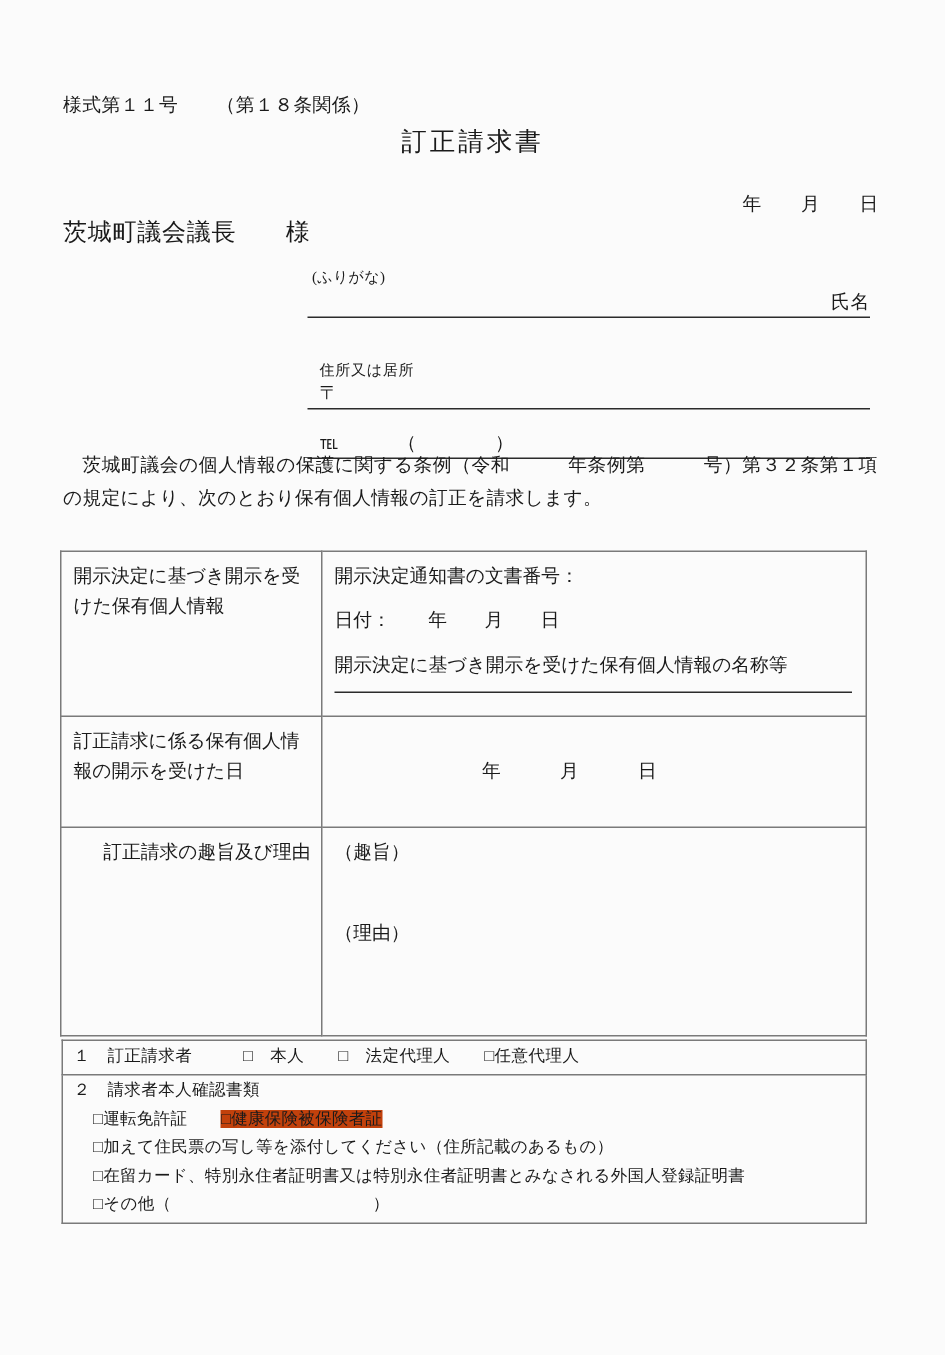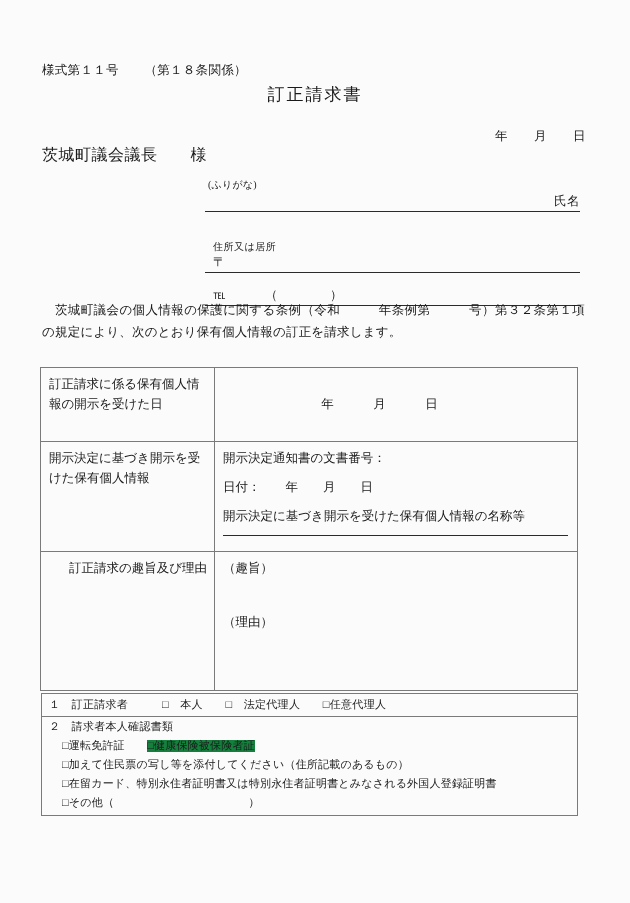--- a/index.html
+++ b/index.html
@@ -156,30 +156,30 @@
     table-layout: fixed;
     font-size: 11px;
   }
   .bottom-table td {
     border: 1px solid #7a7a7a;
     padding: 2px 6px 3px 7px;
     line-height: 1.55;
     vertical-align: top;
   }
   .bt-row1 { white-space: pre; letter-spacing: 0.3px; }
-  .bt-row2 { padding-top: 3px; padding-bottom: 4px; font-family: Liberation Mono, monospace; }
+  .bt-row2 { padding-top: 3px; padding-bottom: 4px; }
   .bt-row2 .head { white-space: pre; letter-spacing: 0.3px; }
   .bt-row2 .opt {
     padding-left: 13px;
     white-space: pre;
     letter-spacing: 0.2px;
     margin-top: 2px;
   }
   .hl {
-    background: #15803d;
+    background: #c2410c;
   }
   .bt-row3 {
     white-space: pre;
     letter-spacing: 0.2px;
     padding-top: 3px;
     padding-bottom: 3px;
   }
 </style>
 </head>
 <body>
@@ -204,35 +204,35 @@
 
   <div class="para">　茨城町議会の個人情報の保護に関する条例（令和　　　年条例第　　　号）第３２条第１項の規定により、次のとおり保有個人情報の訂正を請求します。</div>
 
   <table class="main-table">
     <colgroup>
       <col class="col-label">
       <col>
     </colgroup>
     <tbody>
       <tr>
-        <td class="r1-label">訂正請求に係る保有個人情報の開示を受けた日</td>
-        <td class="r1-value">
-          <span class="indent">年　　　月　　　日</span>
-        </td>
-      </tr>
-      <tr>
         <td class="r2-label">開示決定に基づき開示を受けた保有個人情報</td>
         <td class="r2-value">
           <div>開示決定通知書の文書番号：</div>
           <div>日付：　　年　　月　　日</div>
           <div class="last">開示決定に基づき開示を受けた保有個人情報の名称等</div>
           <div class="underline-full"></div>
         </td>
       </tr>
       <tr>
+        <td class="r1-label">訂正請求に係る保有個人情報の開示を受けた日</td>
+        <td class="r1-value">
+          <span class="indent">年　　　月　　　日</span>
+        </td>
+      </tr>
+      <tr>
         <td class="r3-label">訂正請求の趣旨及び理由</td>
         <td class="r3-value">
           <div class="shushi">（趣旨）</div>
           <div>（理由）</div>
         </td>
       </tr>
     </tbody>
   </table>
 
   <table class="bottom-table">

